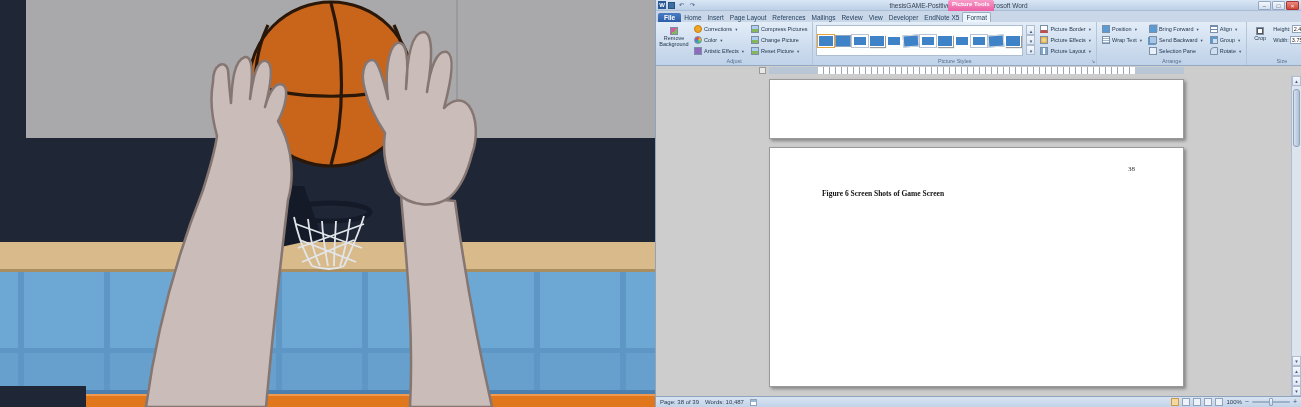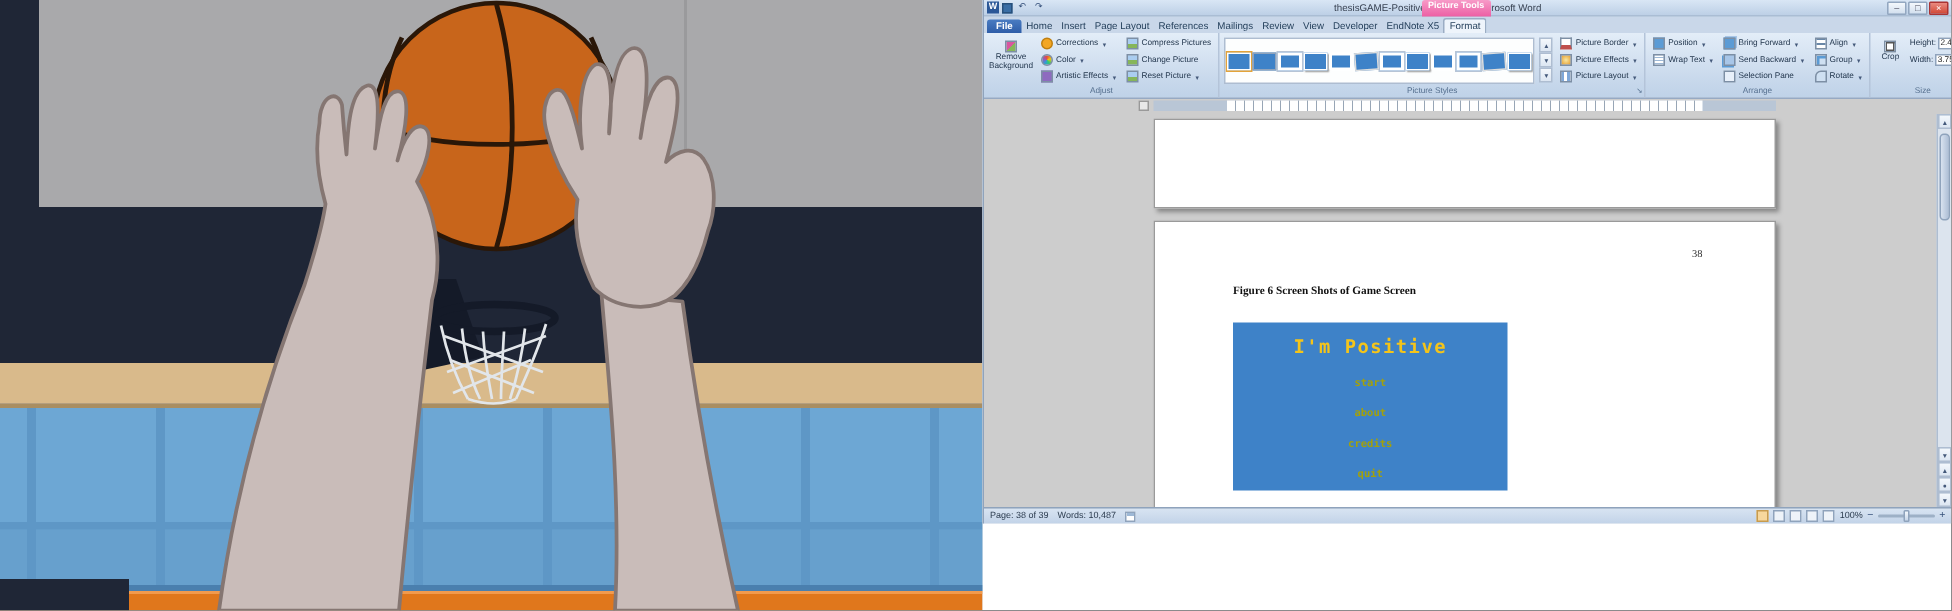--- a/index.html
+++ b/index.html
@@ -4,21 +4,21 @@
 <style>
   * { margin:0; padding:0; box-sizing:border-box; }
   body { font-family:"Liberation Sans", sans-serif; background:#222; }
   .screen { position:relative; width:1301px; height:407px; display:flex; overflow:hidden; background:#fff; }
 
   
   .illustration { width:655px; height:407px; flex:none; }
   .illustration svg { display:block; width:655px; height:407px; }
 
   
-  .word-window { width:646px; height:349px; flex:none; display:flex; flex-direction:column;
+  .word-window { width:646px; height:407px; flex:none; display:flex; flex-direction:column;
     background:#cdd8e6; border-left:1px solid #8fa3bc; position:relative; overflow:hidden; }
 
   
   .titlebar { position:relative; height:11px; flex:none;
     background:linear-gradient(#d9e6f5,#bdd0e6); border-bottom:1px solid #aabdd4;
     display:flex; align-items:center; font-size:6.5px; color:#333; }
   .qat { display:flex; align-items:center; gap:2px; margin-left:2px; z-index:3; }
   .appicon { width:8px; height:8px; background:#2b5797; color:#fff; font-size:6px; line-height:8px;
     text-align:center; font-weight:bold; }
   .qbtn { width:9px; height:9px; font-size:6px; line-height:9px; text-align:center; color:#35507a; }
@@ -396,27 +396,20 @@
       <div class="rband">
         <div class="rwhite"></div>
       </div>
     </div>
 
     <div class="docarea">
       <div class="page page1"></div>
       <div class="page page2">
         <div class="pagenum">38</div>
         <div class="caption">Figure 6 Screen Shots of Game Screen</div>
-        <div class="gamescreen">
-          <div class="gtitle">I'm Positive</div>
-          <div class="gitem">start</div>
-          <div class="gitem">about</div>
-          <div class="gitem">credits</div>
-          <div class="gitem">quit</div>
-        </div>
       </div>
       <div class="scrollbar">
         <div class="sbb">▲</div>
         <div class="sb-thumb"></div>
         <div class="sb-bottom">
           <div class="sbb">▼</div>
           <div class="sbb">▲</div>
           <div class="sbb">●</div>
           <div class="sbb">▼</div>
         </div>

